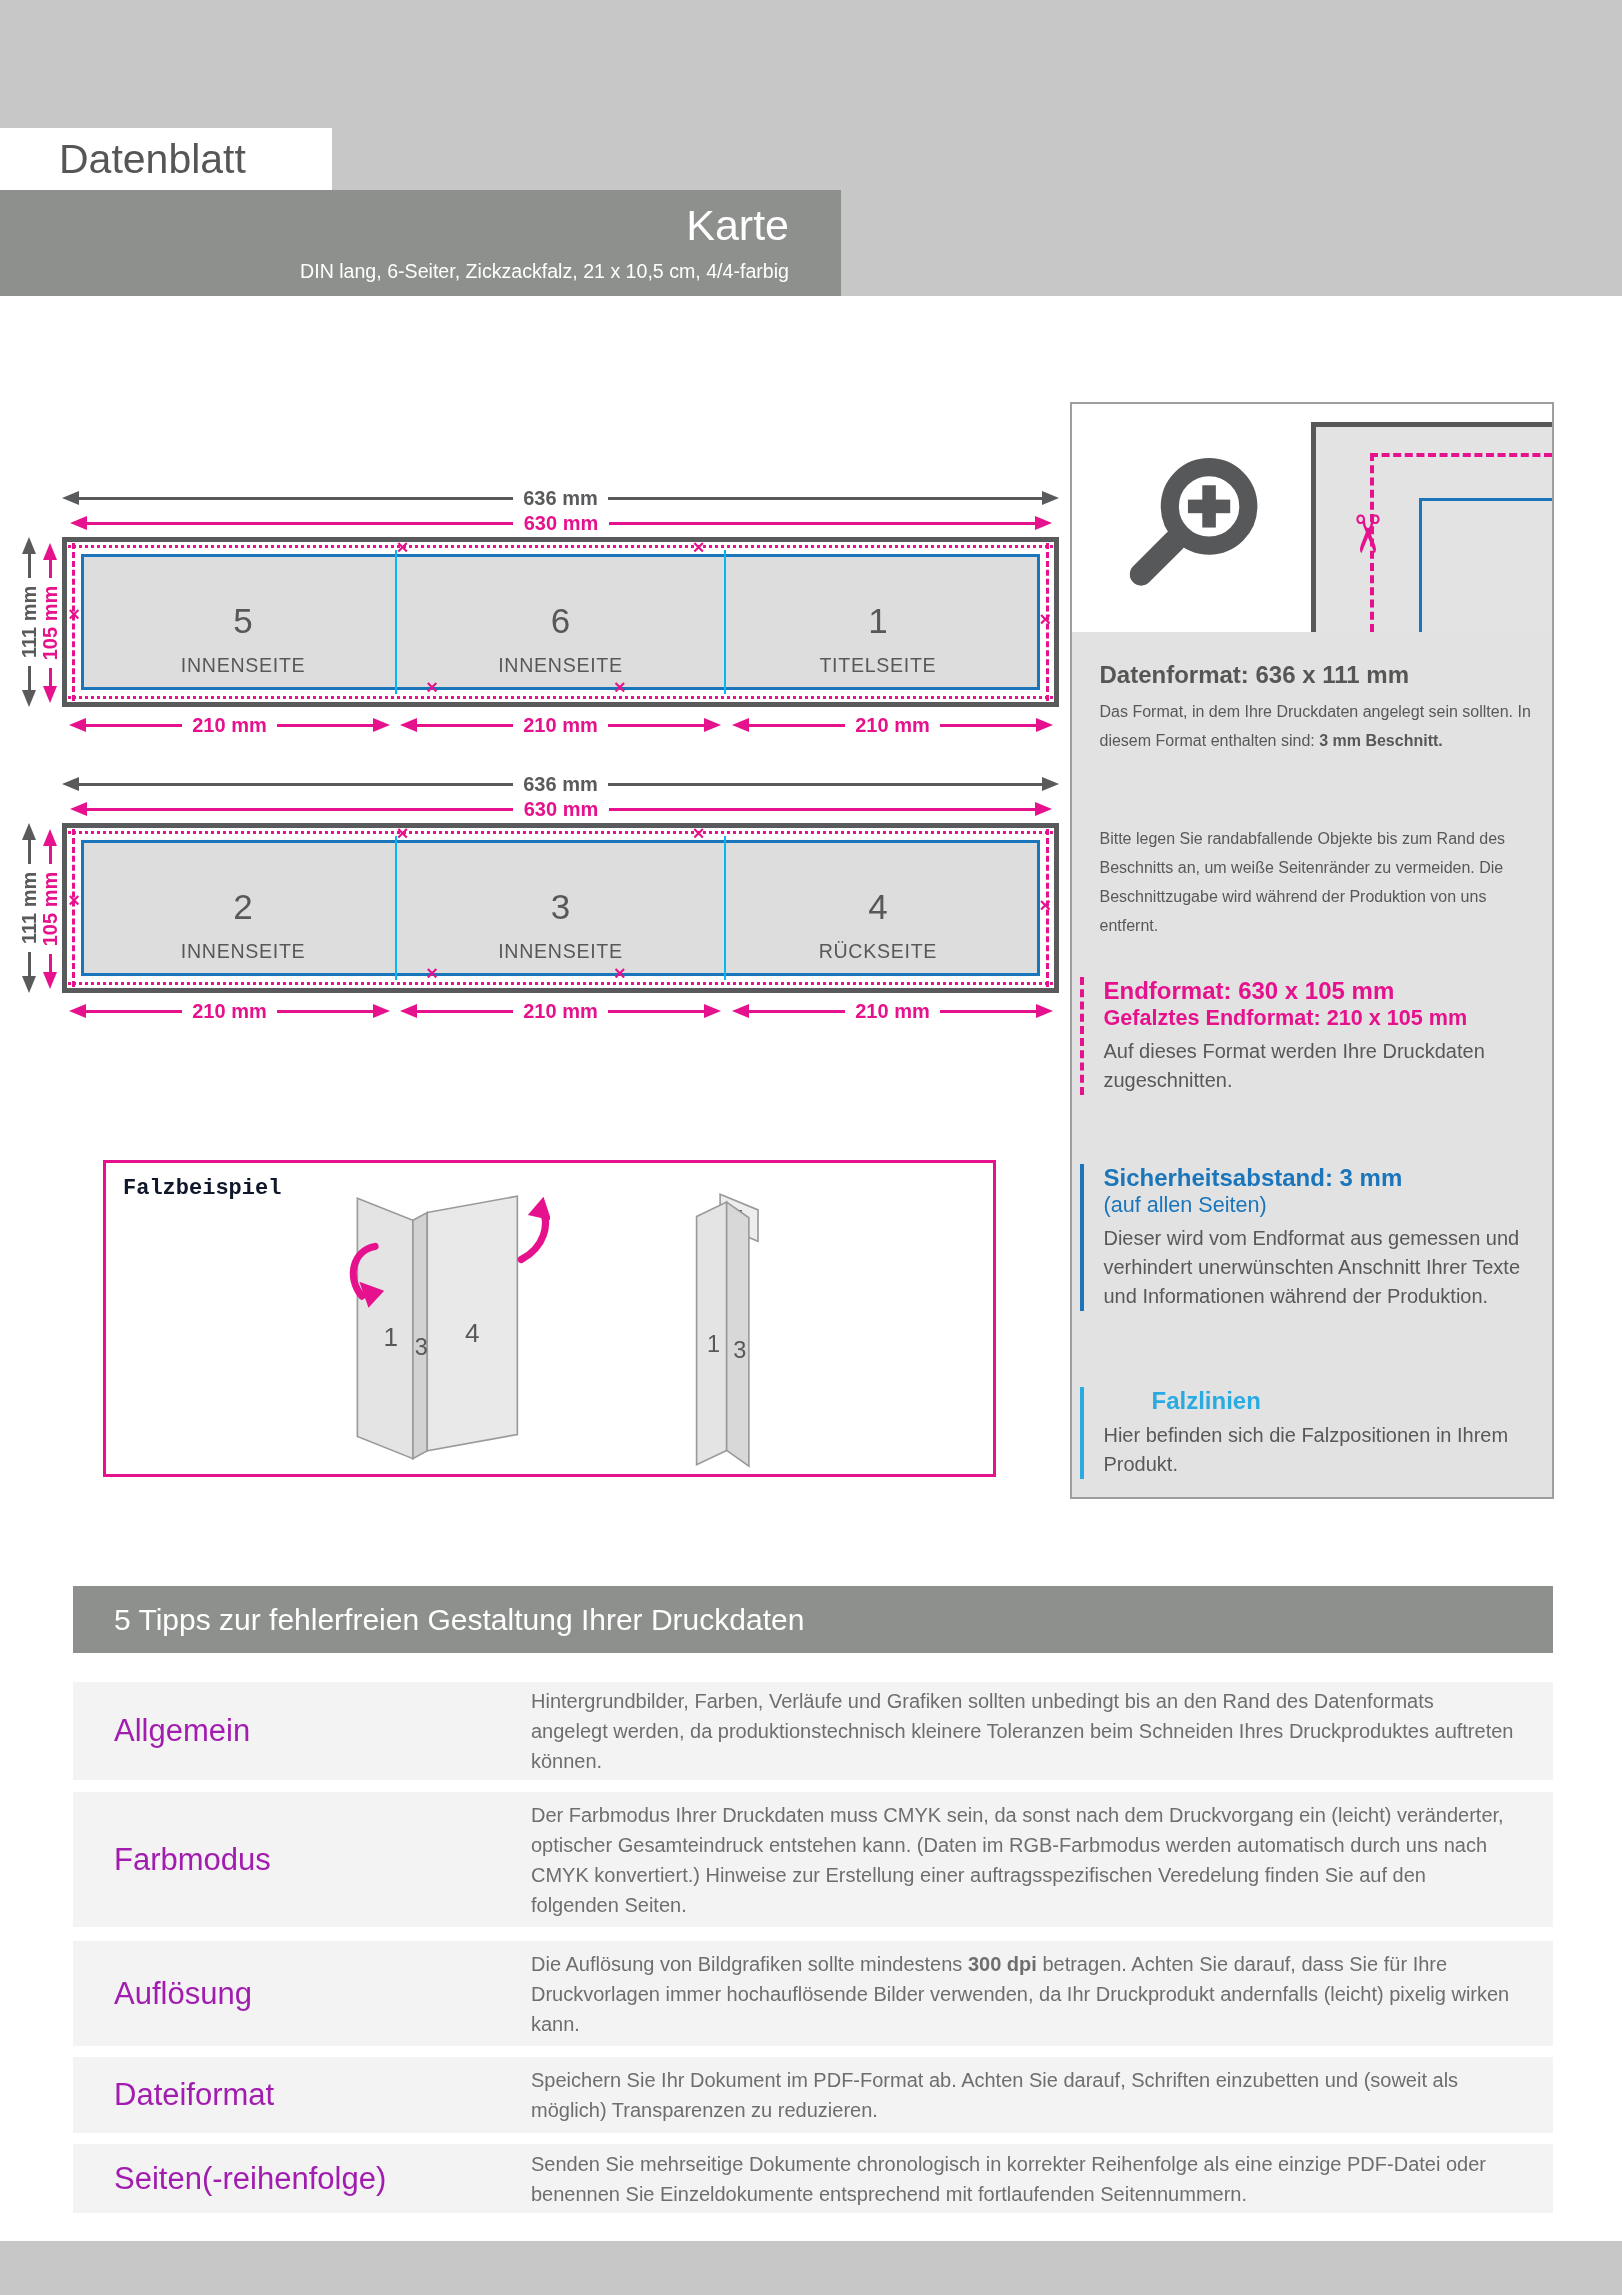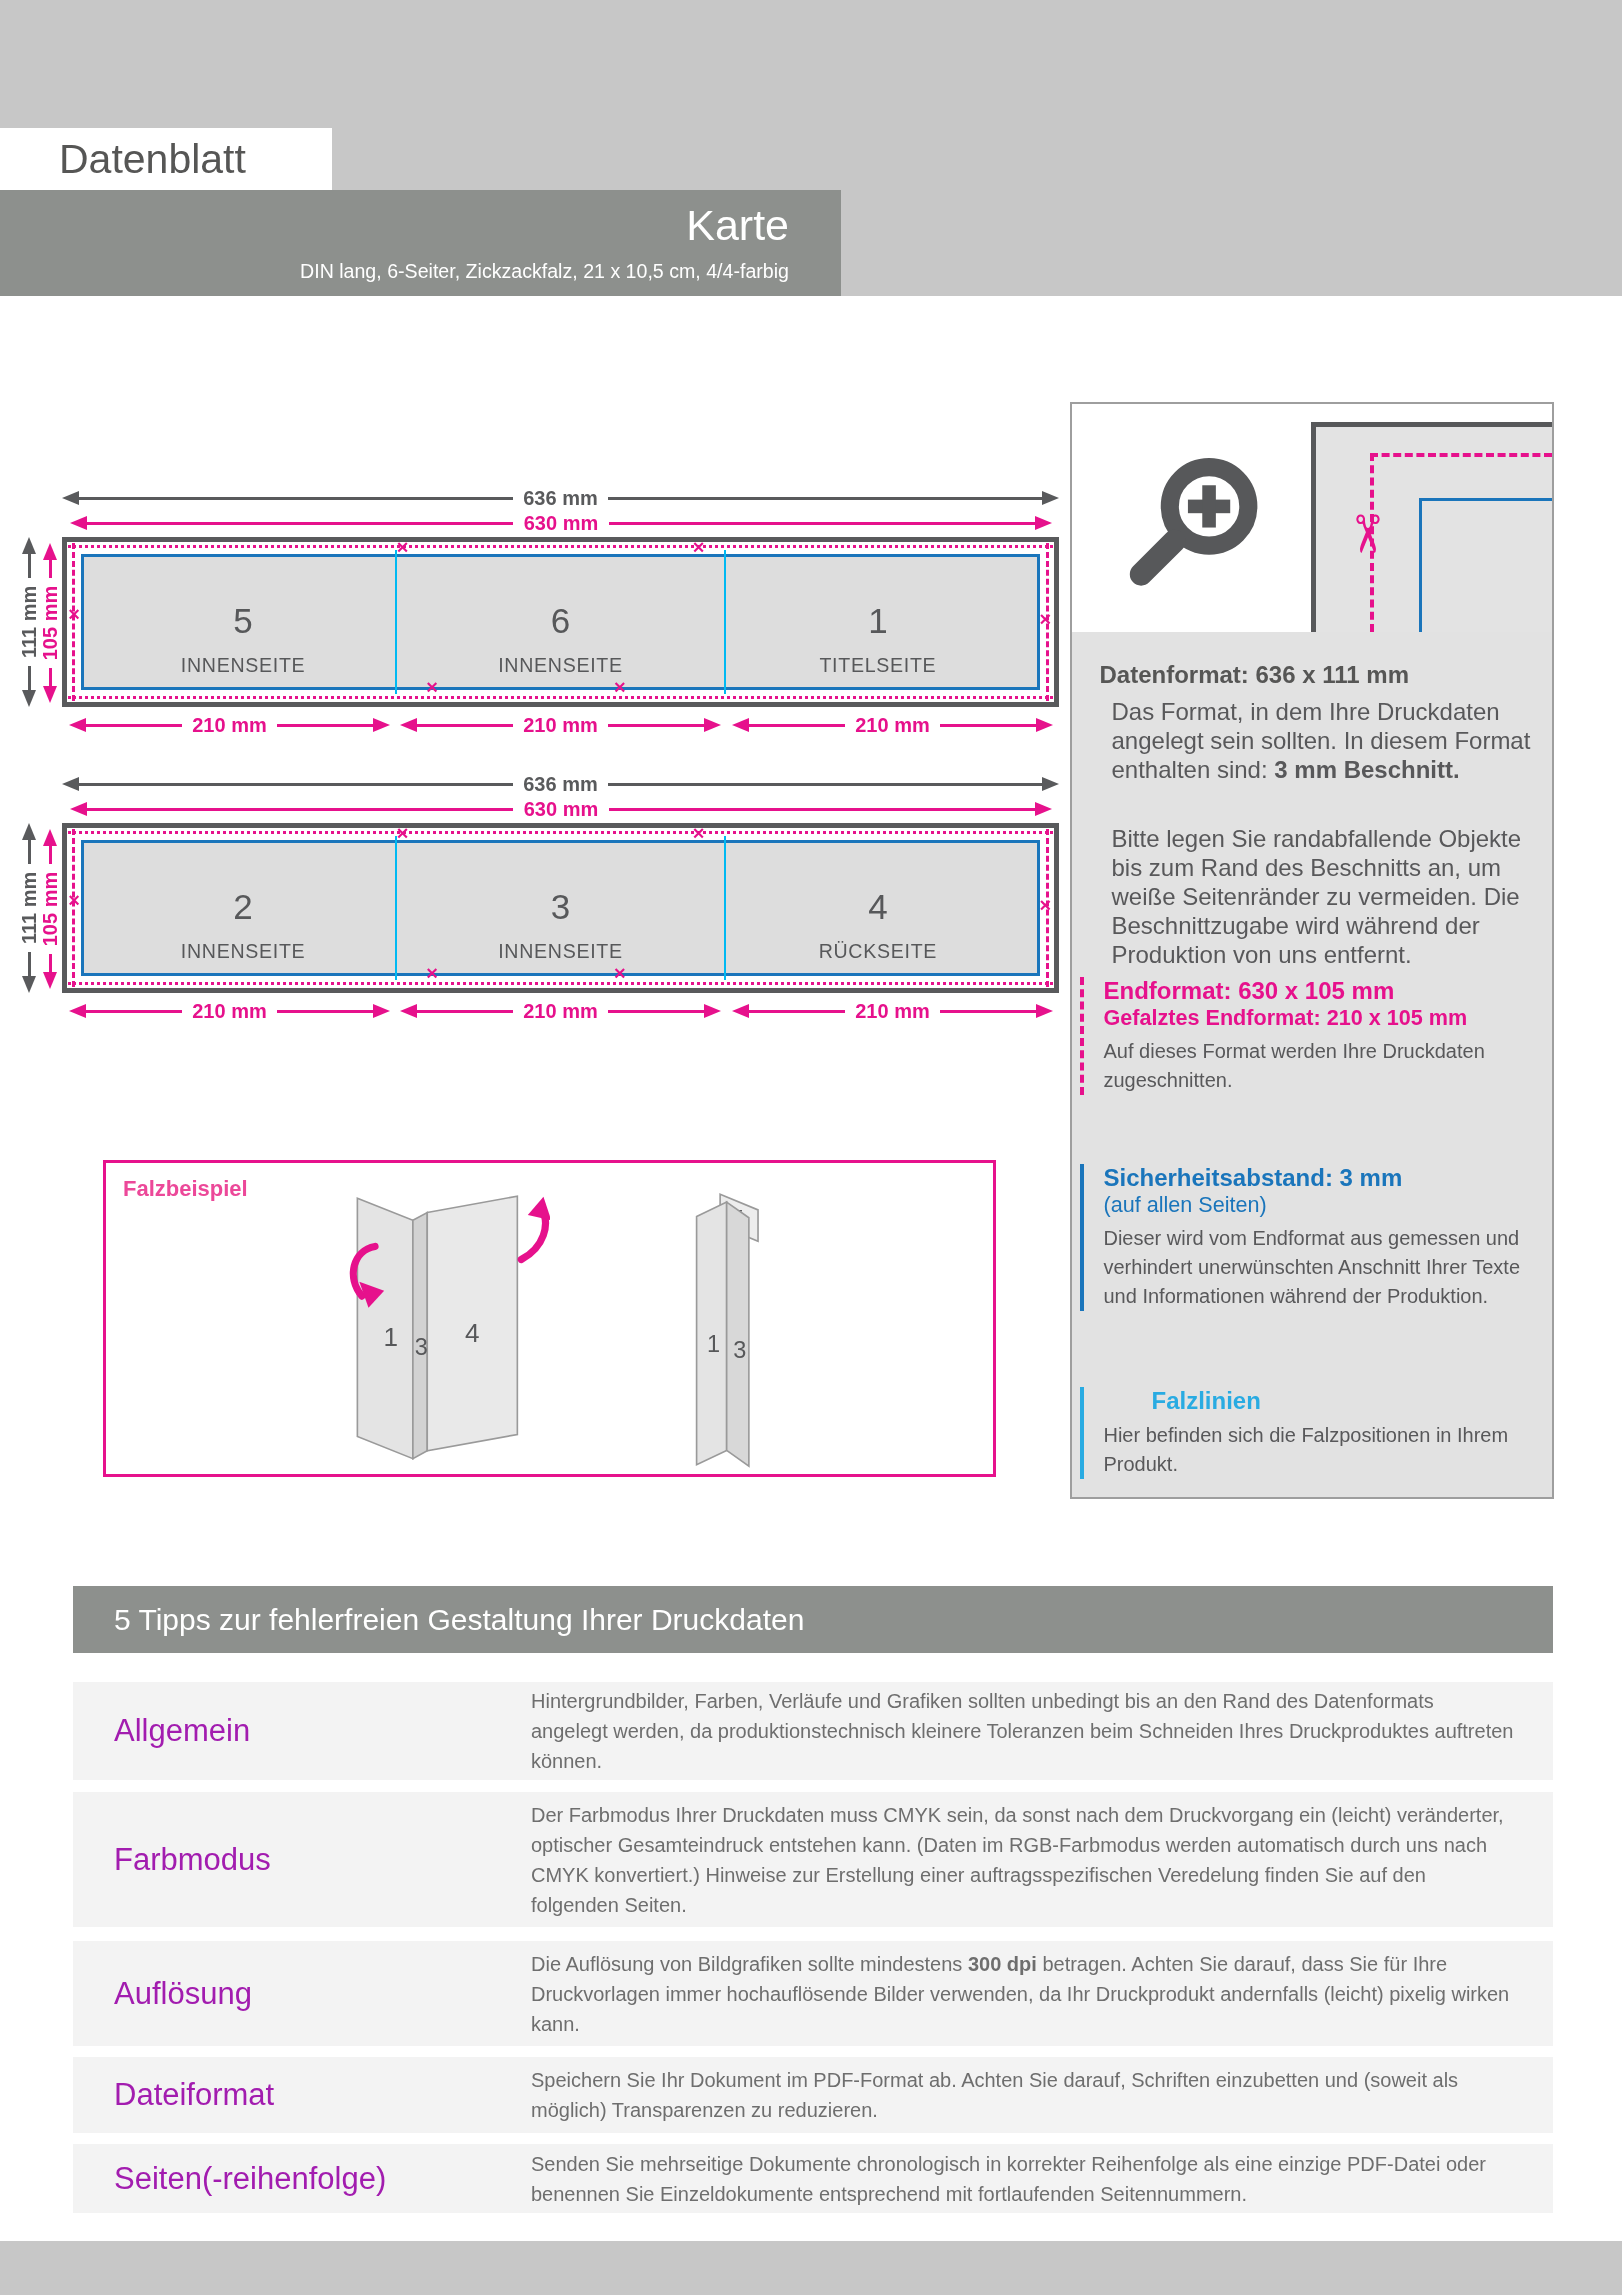--- a/index.html
+++ b/index.html
@@ -53,36 +53,36 @@
            border:2.6px solid #9e9e9e;box-sizing:border-box;}
   .illo{position:absolute;left:0;right:0;top:0;height:228px;background:#ffffff;overflow:hidden;}
   .corner{position:absolute;left:239px;top:18.3px;right:0;bottom:0;background:#e3e3e3;
           border-top:5.9px solid #57585a;border-left:5.9px solid #57585a;}
   .corner .pdash-h{position:absolute;top:26px;left:54px;right:0;border-top:4.6px dashed #e6118c;}
   .corner .pdash-v{position:absolute;left:54px;top:26px;bottom:0;border-left:4.6px dashed #e6118c;}
   .corner .blue-h{position:absolute;top:71px;left:103px;right:0;border-top:3.9px solid #1a75bb;}
   .corner .blue-v{position:absolute;left:103px;top:71px;bottom:0;border-left:3.9px solid #1a75bb;}
   .scissors{position:absolute;left:29px;top:77px;font-size:52px;color:#e6118c;transform:rotate(90deg);}
   .side-h{position:absolute;left:27.5px;width:432px;font-size:24px;font-weight:bold;color:#565655;}
-  .side-p{position:absolute;left:27.5px;width:432px;font-size:24px;line-height:29px;color:#58585a;margin-left:12px;}
+  .side-p{position:absolute;left:27.5px;width:432px;font-size:16px;line-height:29px;color:#58585a;}
   .accent{position:absolute;left:7.9px;width:432px;padding-left:19.6px;}
   .accent.dashed{border-left:4.6px dashed #e6118c;}
   .accent.solidblue{border-left:4.6px solid #1a75bb;}
   .accent.solidcyan{border-left:4.6px solid #29abe2;}
   .accent .h1{font-size:24px;font-weight:bold;}
   .accent .h2{font-size:21.6px;font-weight:bold;}
   .accent .sub{font-size:21.6px;}
   .accent .bd{font-size:20px;line-height:29px;color:#58585a;margin-top:6px;}
   .mag-pink{color:#e6118c;}
   .mag-blue{color:#1a75bb;}
   .mag-cyan{color:#29abe2;margin-left:48px;}
   
   .foldbox{position:absolute;left:103px;top:1160px;width:893px;height:317px;background:#ffffff;
            border:3.3px solid #e6118c;box-sizing:border-box;}
-  .foldbox .cap{position:absolute;left:17px;top:13px;font-size:22px;font-weight:bold;color:#ec4899;}
+  .foldbox .cap{position:absolute;left:17px;top:13px;font-size:22px;font-weight:bold;color:#0f172a;font-family:Liberation Mono, monospace;}
   .fold-svg{position:absolute;}
   
   .tips-head{position:absolute;left:73px;top:1586px;width:1480px;height:67px;background:#8d908d;
              display:flex;align-items:center;}
   .tips-head span{color:#ffffff;font-size:30px;padding-left:41px;}
   .tips{position:absolute;left:73px;top:1682px;width:1480px;}
   .tip-row{background:#f3f3f3;display:flex;align-items:center;box-sizing:border-box;}
   .tip-row .lab{width:458px;flex:none;font-size:31px;color:#a21caf;padding-left:41px;box-sizing:border-box;}
   .tip-row .bod{flex:1;font-size:20px;line-height:30px;color:#6e6e6e;padding-right:37px;}
   .r1{height:98px;margin-bottom:12.4px;}

